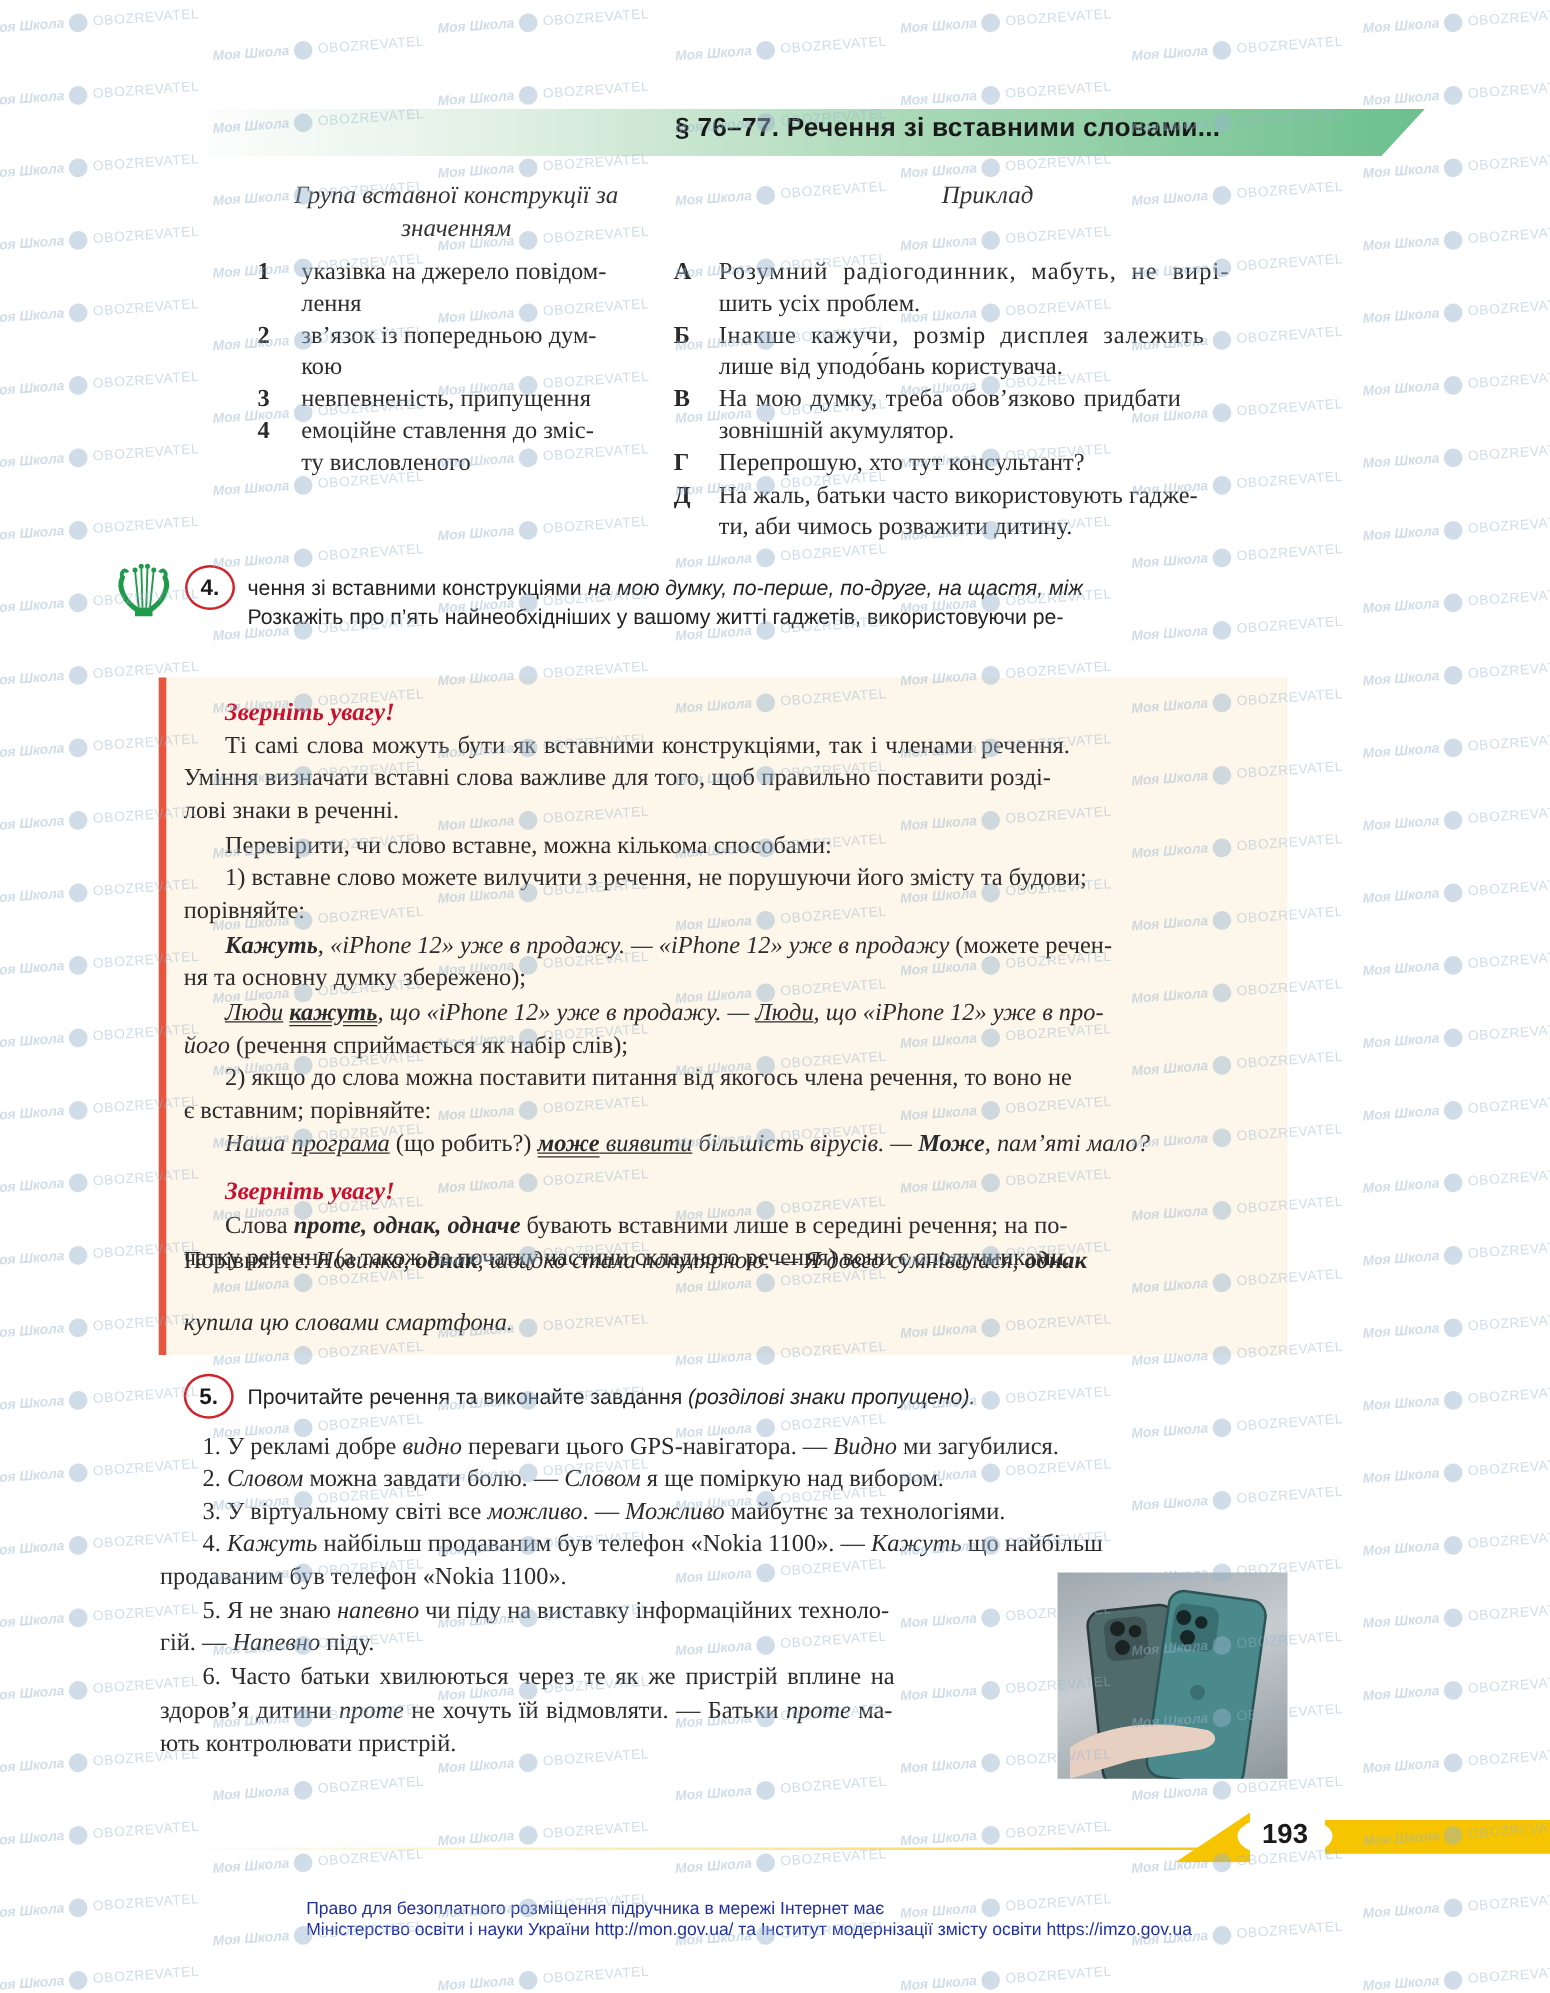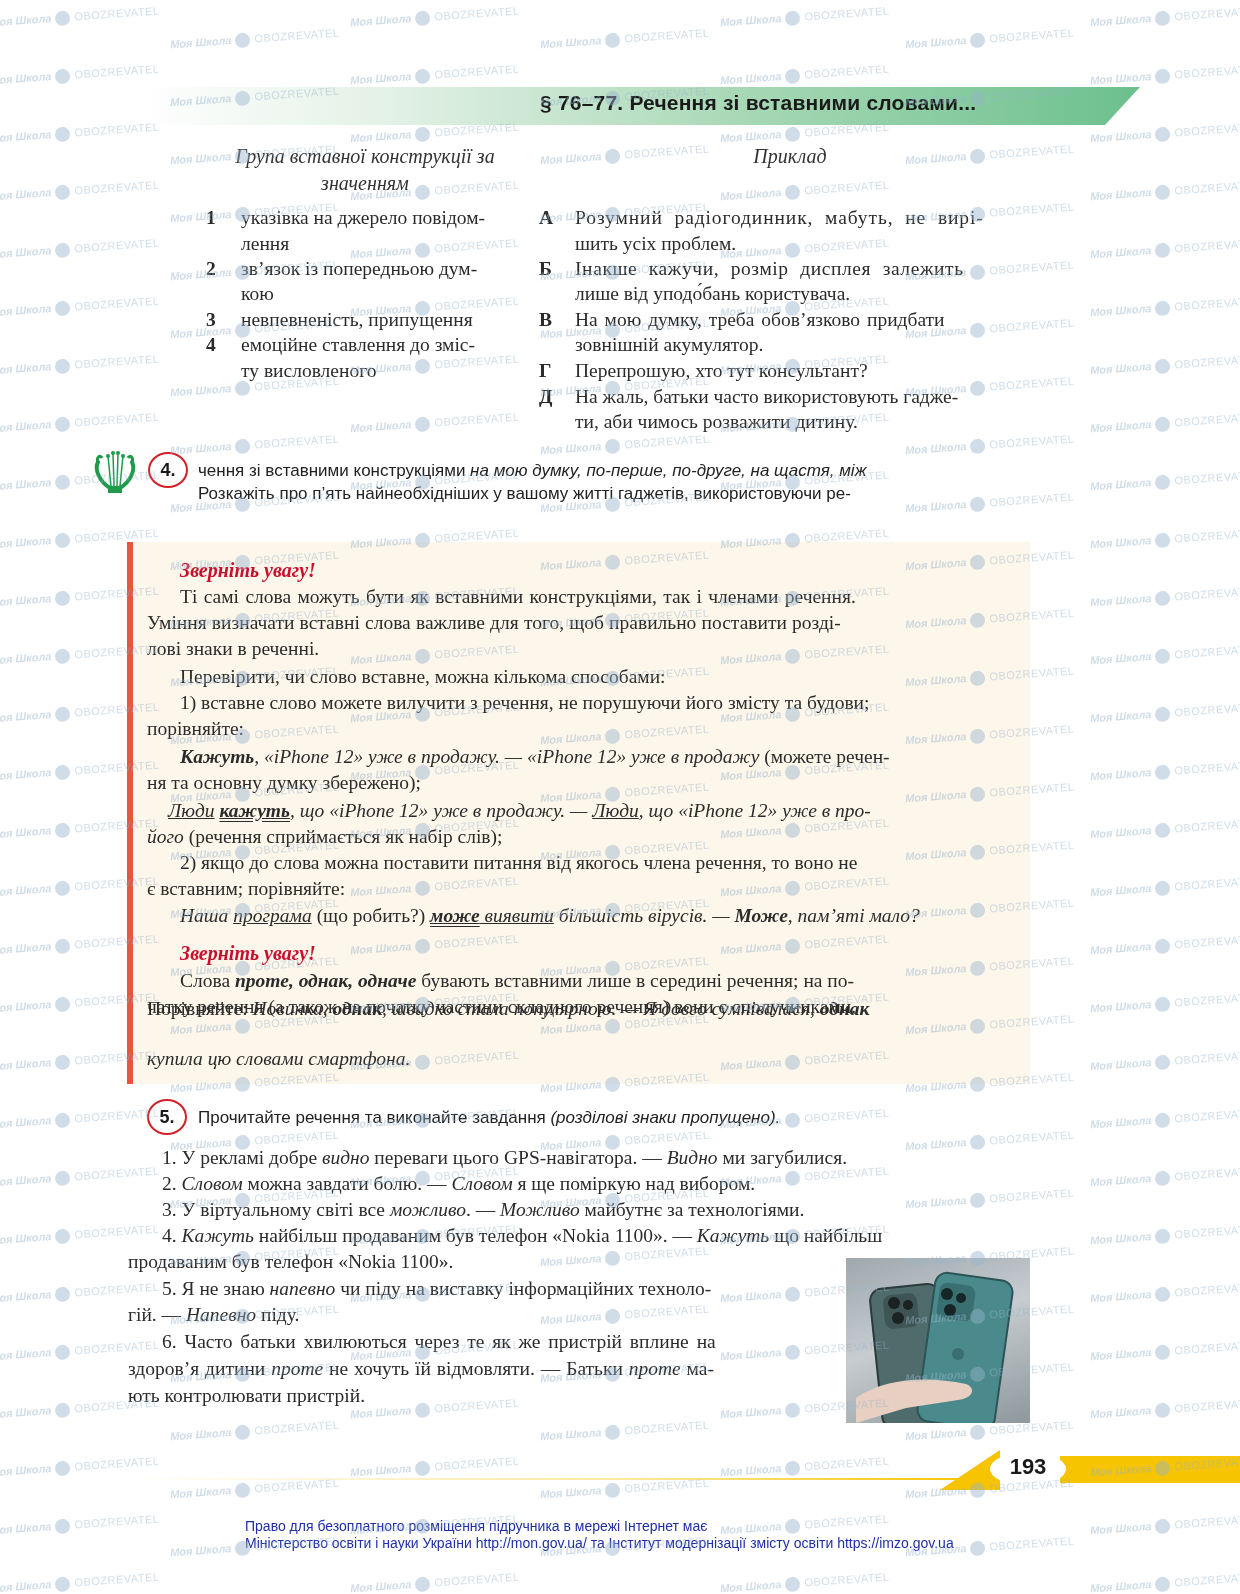--- a/index.html
+++ b/index.html
@@ -130,21 +130,21 @@
 <div class="note-line" style="left:180px; top:584px; width:840px; word-spacing:1.5px;">Ті самі слова можуть бути як вставними конструкціями, так і членами речення.</div>
 <div class="note-line" style="top:610px; word-spacing:0.3px;">Уміння визначати  вставні слова важливе для того, щоб правильно поставити розді-</div>
 <div class="note-line" style="top:636px;">лові знаки в реченні.</div>
 <div class="note-line" style="left:180px; top:664px;">Перевірити, чи слово вставне, можна кількома способами:</div>
 <div class="note-line" style="left:180px; top:690px; width:840px;">1) вставне слово можете вилучити з речення, не порушуючи його змісту та будови;</div>
 <div class="note-line" style="top:716px;">порівняйте:</div>
 <div class="note-line" style="left:180px; top:744px; width:840px;">
   <b><i>Кажуть</i></b><i>, «iPhone 12» уже в продажу. — «iPhone 12» уже в продажу</i><span> (можете речен-</span>
 </div>
 <div class="note-line" style="top:770px;">ня та основну думку збережено);</div>
-<div class="note-line" style="left:168px; top:798px; width:840px;font-family:Liberation Serif, serif;">
+<div class="note-line" style="left:180px; top:798px; width:840px;font-family:Liberation Serif, serif;">
   <i class="u">Люди</i> <b><i class="uu">кажуть</i></b><i>, що «iPhone 12» уже в продажу. — </i><i class="u">Люди</i><i>, що «iPhone 12» уже в про-</i>
 </div>
 <div class="note-line" style="top:824px;"><i>його</i><span> (речення сприймається як набір слів);</span></div>
 <div class="note-line" style="left:180px; top:850px; width:840px;">2) якщо до слова можна поставити питання від якогось члена речення, то воно не</div>
 <div class="note-line" style="top:876px;">є вставним; порівняйте:</div>
 <div class="note-line" style="left:180px; top:903px; width:840px;">
   <i>Наша </i><i class="u">програма</i><span> (що робить?) </span><b><i class="uu">може</i></b><i class="u"> виявити</i><i> більшість вірусів. — </i><b><i>Може</i></b><i>, пам’яті мало?</i>
 </div>
 <div class="note-line note-h" style="left:180px; top:940px;">Зверніть увагу!</div>
 <div class="note-line" style="left:180px; top:968px; width:840px;">

